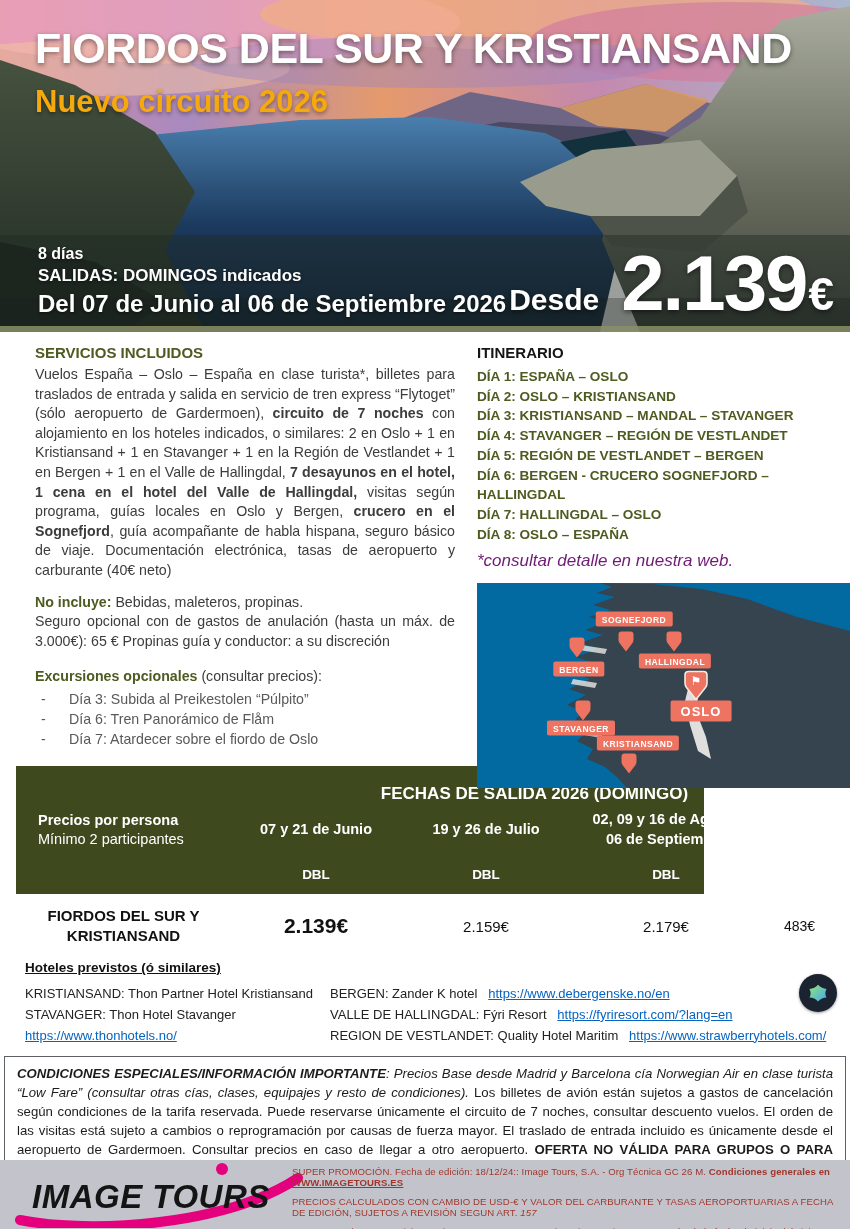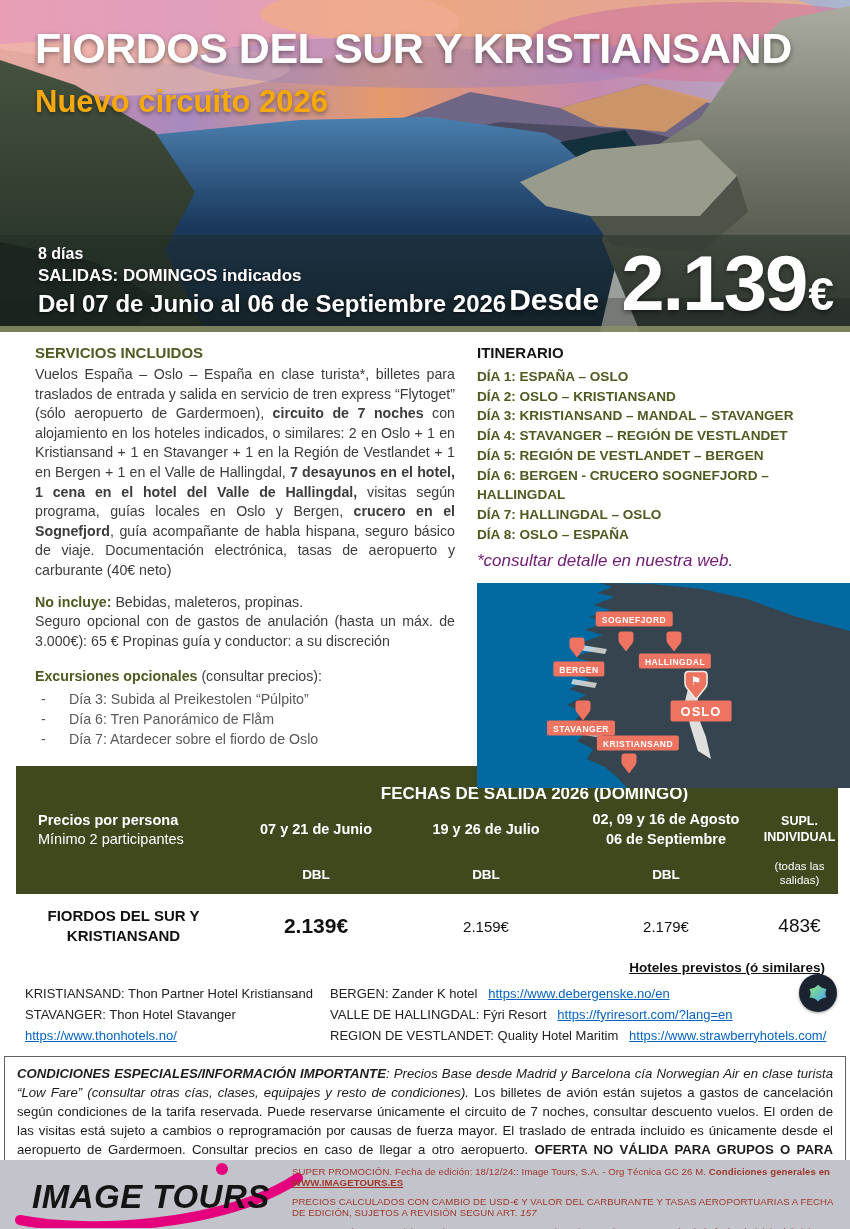--- a/index.html
+++ b/index.html
@@ -46,46 +46,46 @@
   .map{position:relative;width:373px;height:205px;margin-top:12px;background:#0369a1;overflow:hidden;}
   .map svg.land{position:absolute;inset:0;}
   .pin{position:absolute;transform:translate(-50%,-50%);}
   .pin svg{display:block;}
   .map-label{position:absolute;transform:translate(-50%,-50%);background:#ee7361;color:#fff;
              font-weight:700;font-size:8.5px;letter-spacing:.5px;padding:2.5px 6px;border-radius:2px;
              white-space:nowrap;}
   .map-label.big{font-size:13px;padding:3px 10px;letter-spacing:1px;}
 
   
-  .ptable{margin:4px 16px 0;width:822px;}
+  .ptable{margin:4px 16px 0;width:688px;}
   .pt-head{background:#3e491e;color:#fff;display:grid;
            grid-template-columns:215px 170px 170px 190px 77px;
            grid-template-rows:38px 52px 36px;padding-bottom:2px;}
   .pt-title{grid-column:2/6;grid-row:1;align-self:end;text-align:center;
             font-size:17px;font-weight:700;padding-top:6px;}
   .pt-corner{grid-column:1;grid-row:2;align-self:center;padding-left:22px;}
   .pt-corner .c1{font-size:14.5px;font-weight:700;line-height:1.3;}
   .pt-corner .c2{font-size:14.5px;line-height:1.3;}
   .pt-dates{grid-row:2;align-self:center;text-align:center;font-size:14.5px;font-weight:700;
             white-space:pre-line;line-height:1.35;}
   .pt-suppl{grid-column:5;grid-row:2;align-self:center;text-align:center;font-size:12.5px;
             font-weight:700;line-height:1.25;}
   .pt-dbl{grid-row:3;align-self:center;text-align:center;font-size:13.5px;font-weight:700;}
   .pt-suppl3{grid-column:5;grid-row:3;align-self:center;text-align:center;font-size:11.5px;
              white-space:pre-line;line-height:1.2;}
   .pt-row{display:grid;grid-template-columns:215px 170px 170px 190px 77px;height:64px;
           align-items:center;background:#fff;color:#111;}
   .pt-rowlabel{text-align:center;font-size:15px;font-weight:700;white-space:pre-line;line-height:1.35;}
   .pt-price{text-align:center;font-size:15px;}
   .pt-price.em{font-size:21px;font-weight:700;}
-  .pt-supval{text-align:center;font-size:19px;}
+  .pt-supval{text-align:center;font-size:14px;}
 
   
   .hotels{position:relative;margin:0 25px;}
-  .hotels-title{text-align:right;font-size:13.5px;font-weight:700;text-decoration:underline;
+  .hotels-title{text-align:left;font-size:13.5px;font-weight:700;text-decoration:underline;
                 color:#111;margin:2px 0 9px;}
   .hotels-cols{display:flex;font-size:13px;color:#222;line-height:1.6;}
   .hot-left{width:305px;flex:none;}
   .hot-right{flex:1;}
   a.lnk,span.lnk{color:#0563c1;text-decoration:underline;cursor:pointer;}
   .hot-line{white-space:nowrap;}
   .widget{position:absolute;right:-12px;top:14px;width:38px;height:38px;border-radius:50%;
           background:#1c2330;display:flex;align-items:center;justify-content:center;
           box-shadow:0 1px 3px rgba(0,0,0,.4);}
 

